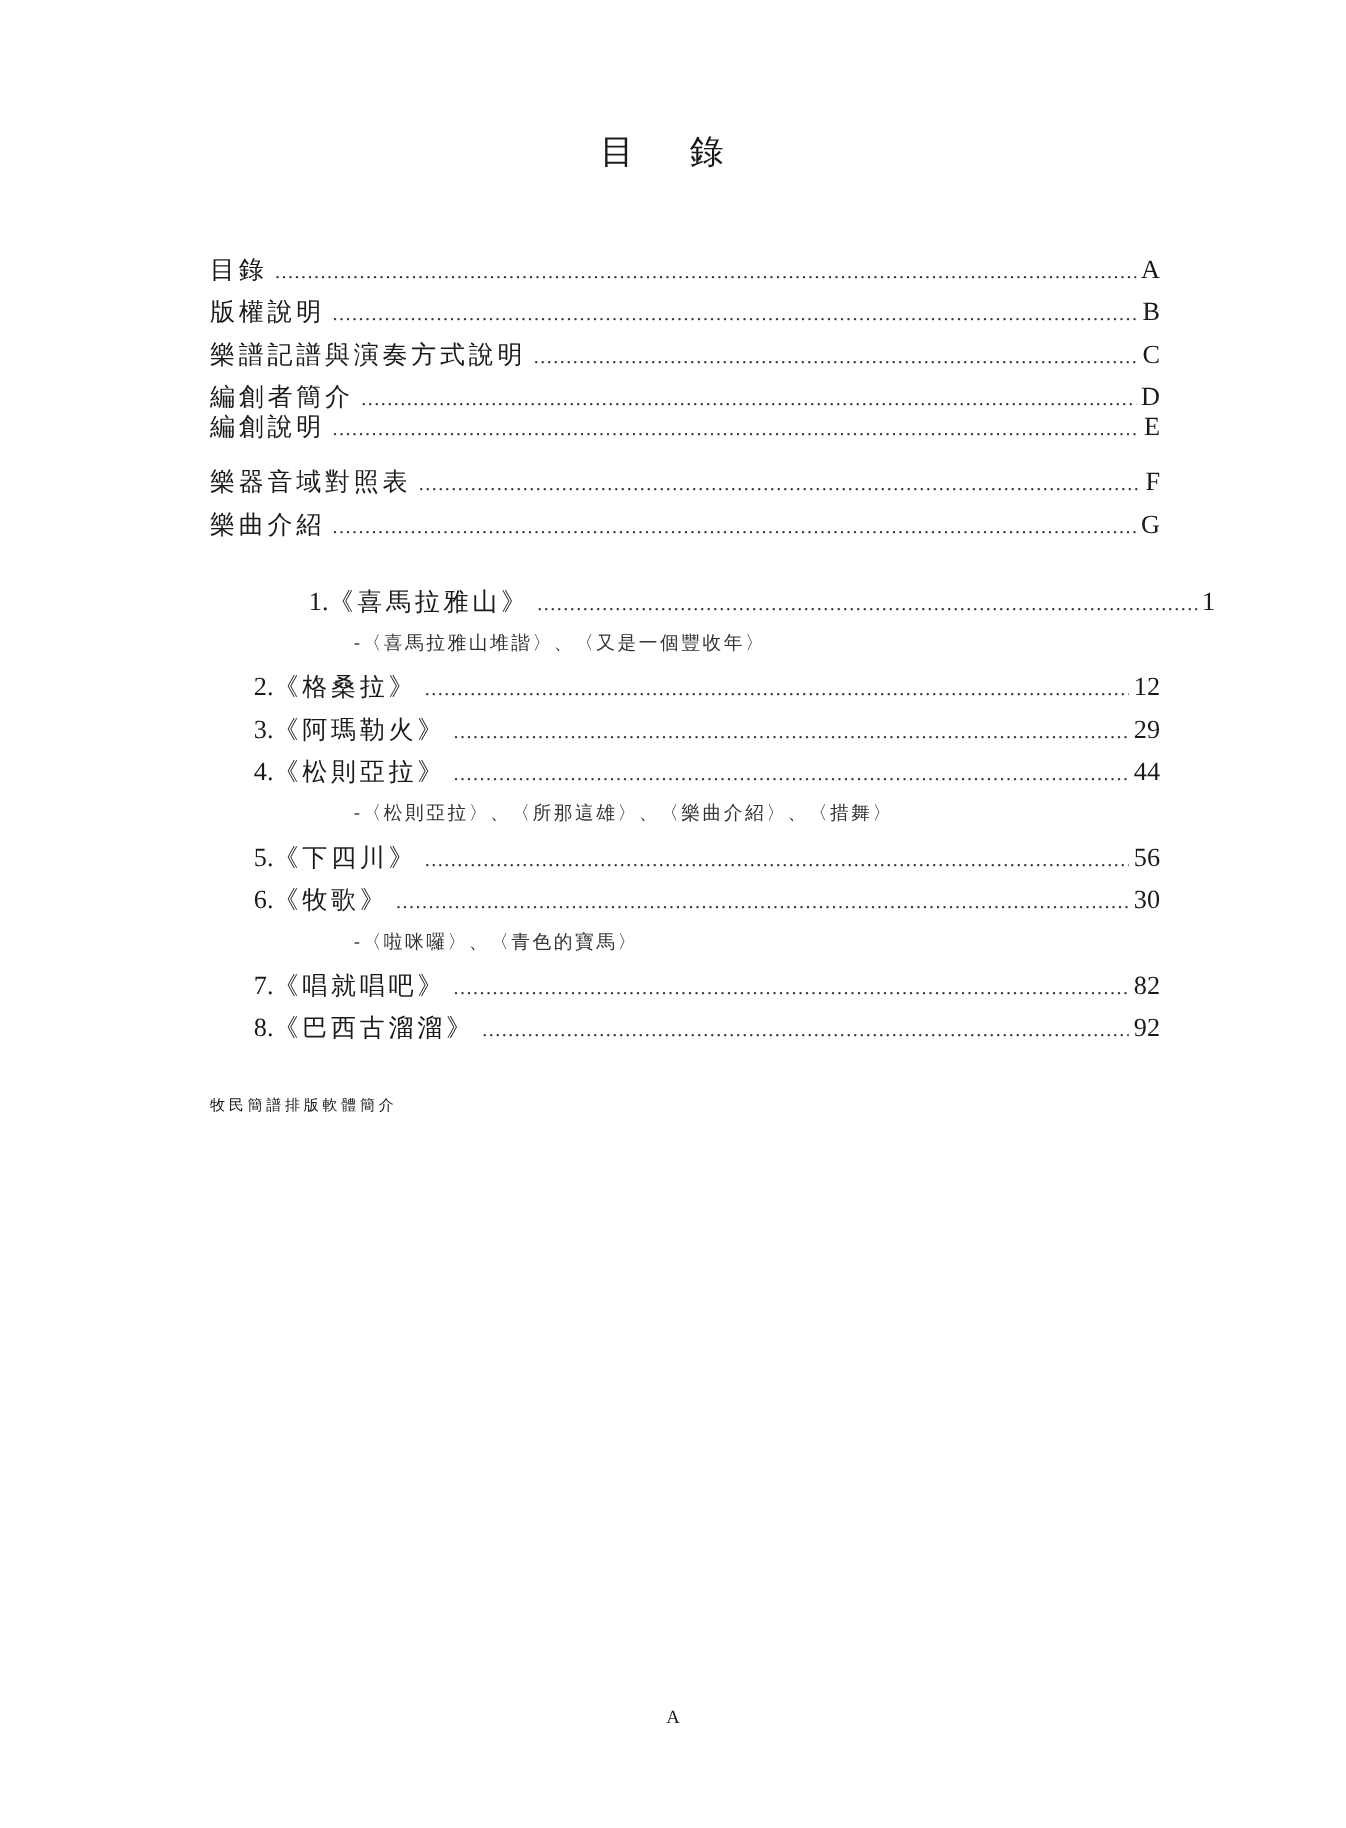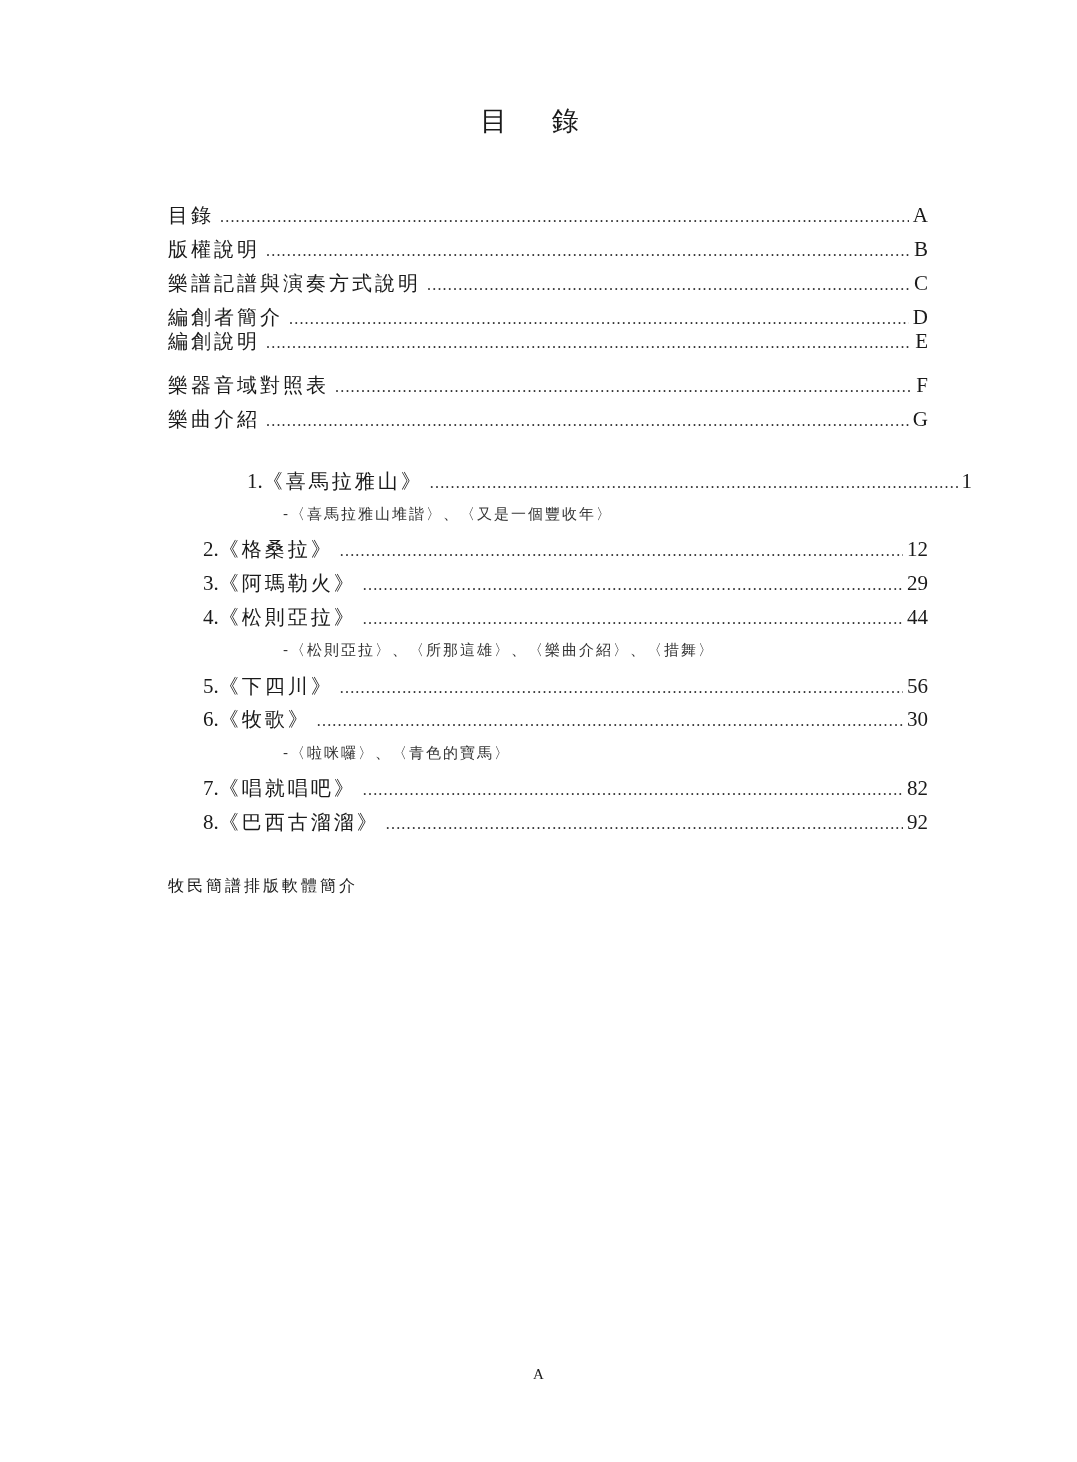--- a/index.html
+++ b/index.html
@@ -24,21 +24,21 @@
       letter-spacing: 1.2px;
     }
     .toc-row .leader::after {
       content: "..............................................................................................................................................................................................................................................";
     }
     .toc-row .page { font-family: "Liberation Serif", serif; font-size: 21px; white-space: nowrap; }
     .sub {
       position: absolute; font-size: 15px; letter-spacing: 2px; color: #333; white-space: nowrap;
     }
     .footer-item {
-      position: absolute; left: 168px; top: 876px; font-size: 16px; letter-spacing: 3px;
+      position: absolute; left: 168px; top: 876px; font-size: 12px; letter-spacing: 3px;
     }
     .page-num {
       position: absolute; top: 1366px; left: 0; width: 1077px; text-align: center;
       font-family: "Liberation Serif", serif; font-size: 15px;
     }
     .num { font-family: "Liberation Serif", serif; font-size: 21px; letter-spacing: 0; }
   </style>
 </head>
 <body>
 

